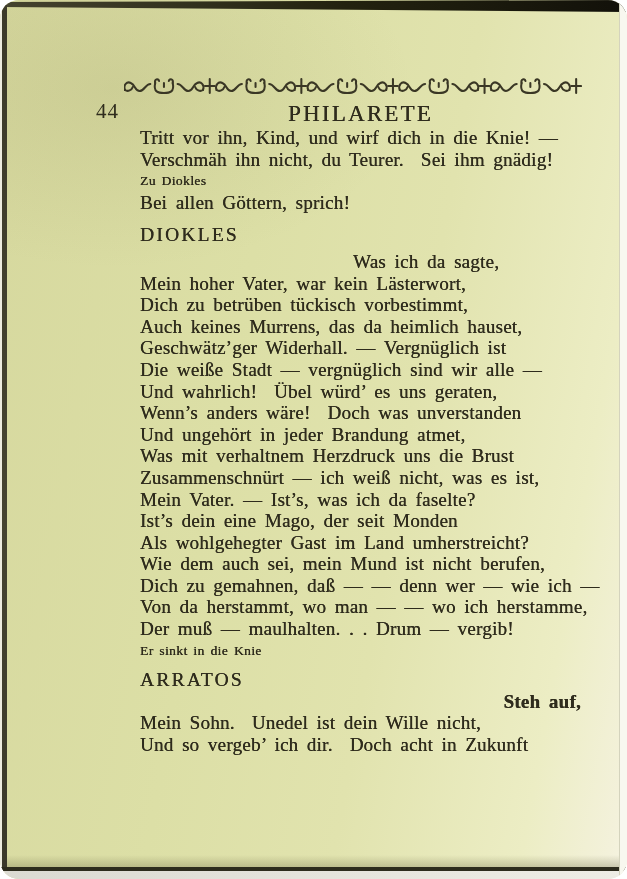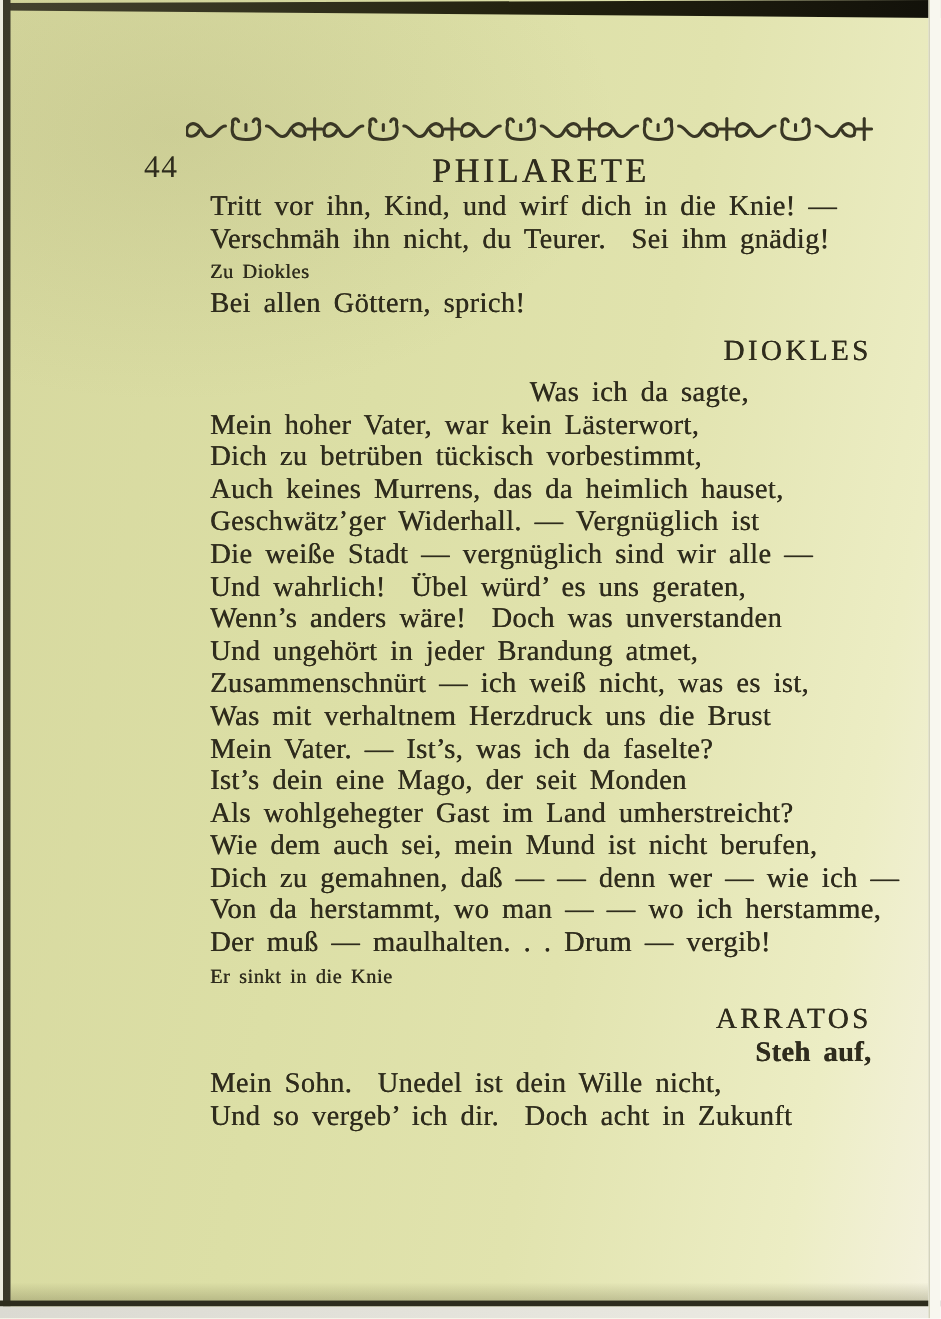--- a/index.html
+++ b/index.html
@@ -5,20 +5,21 @@
   html, body { margin:0; padding:0; }
   body { width:627px; height:879px; }
 
   .scan {
     position:relative; width:627px; height:879px; overflow:hidden;
     font-family:"Liberation Serif","DejaVu Serif",serif;
     color:#2f2c1d;
     background:
       radial-gradient(ellipse 500px 300px at 18% 10%, rgba(150,148,95,0.18), rgba(0,0,0,0) 60%),
       linear-gradient(100deg, #d6d89e 0%, #dcdfa6 38%, #e1e3ae 62%, #ecedc4 86%, #f3f1da 97%, #f6f4e2 100%);
+    border-radius: 19px;
   }
 
   
   .edge { position:absolute; }
   .edge-top {
     top:0; left:0; right:0; height:16px; z-index:5;
     background:linear-gradient(to right, #45432f, #23220f 55%, #12110a);
     clip-path:polygon(0 2px, 100% 0, 100% 12px, 0 7px);
   }
   .edge-left-white { top:0; left:0; bottom:0; width:2px; background:#edecdf; z-index:6; }
@@ -53,21 +54,21 @@
   .v {
     font-size:19px; line-height:21.6px; white-space:pre;
     word-spacing:3.5px; letter-spacing:0.25px;
   }
   .dir {
     font-size:13.5px; line-height:21.6px; text-align:left;
     letter-spacing:0.4px; word-spacing:2px;
   }
   .dir-left { padding-right:20px; }
   .speaker {
-    font-size:19.5px; line-height:21.6px; text-align:right;
+    font-size:19.5px; line-height:21.6px; text-align:left;
     letter-spacing:2.2px;
   }
   .sp-diokles { margin-top:11px; margin-bottom:5px; }
   .sp-arratos { margin-top:8px; }
   .indent { padding-left:213px; }
   .right { text-align:right;font-weight:bold; }
 </style>
 </head>
 <body>
 
@@ -120,22 +121,22 @@
     <div class="speaker sp-diokles">DIOKLES</div>
     <div class="v indent">Was ich da sagte,</div>
     <div class="v">Mein hoher Vater, war kein Lästerwort,</div>
     <div class="v">Dich zu betrüben tückisch vorbestimmt,</div>
     <div class="v">Auch keines Murrens, das da heimlich hauset,</div>
     <div class="v">Geschwätz’ger Widerhall. — Vergnüglich ist</div>
     <div class="v">Die weiße Stadt — vergnüglich sind wir alle —</div>
     <div class="v">Und wahrlich!  Übel würd’ es uns geraten,</div>
     <div class="v">Wenn’s anders wäre!  Doch was unverstanden</div>
     <div class="v">Und ungehört in jeder Brandung atmet,</div>
+    <div class="v">Was mit verhaltnem Herzdruck uns die Brust</div>
     <div class="v">Zusammenschnürt — ich weiß nicht, was es ist,</div>
-    <div class="v">Was mit verhaltnem Herzdruck uns die Brust</div>
     <div class="v">Mein Vater. — Ist’s, was ich da faselte?</div>
     <div class="v">Ist’s dein eine Mago, der seit Monden</div>
     <div class="v">Als wohlgehegter Gast im Land umherstreicht?</div>
     <div class="v">Wie dem auch sei, mein Mund ist nicht berufen,</div>
     <div class="v">Dich zu gemahnen, daß — — denn wer — wie ich —</div>
     <div class="v">Von da herstammt, wo man — — wo ich herstamme,</div>
     <div class="v">Der muß — maulhalten. . . Drum — vergib!</div>
     <div class="dir dir-left">Er sinkt in die Knie</div>
     <div class="speaker sp-arratos">ARRATOS</div>
     <div class="v right">Steh auf,</div>

